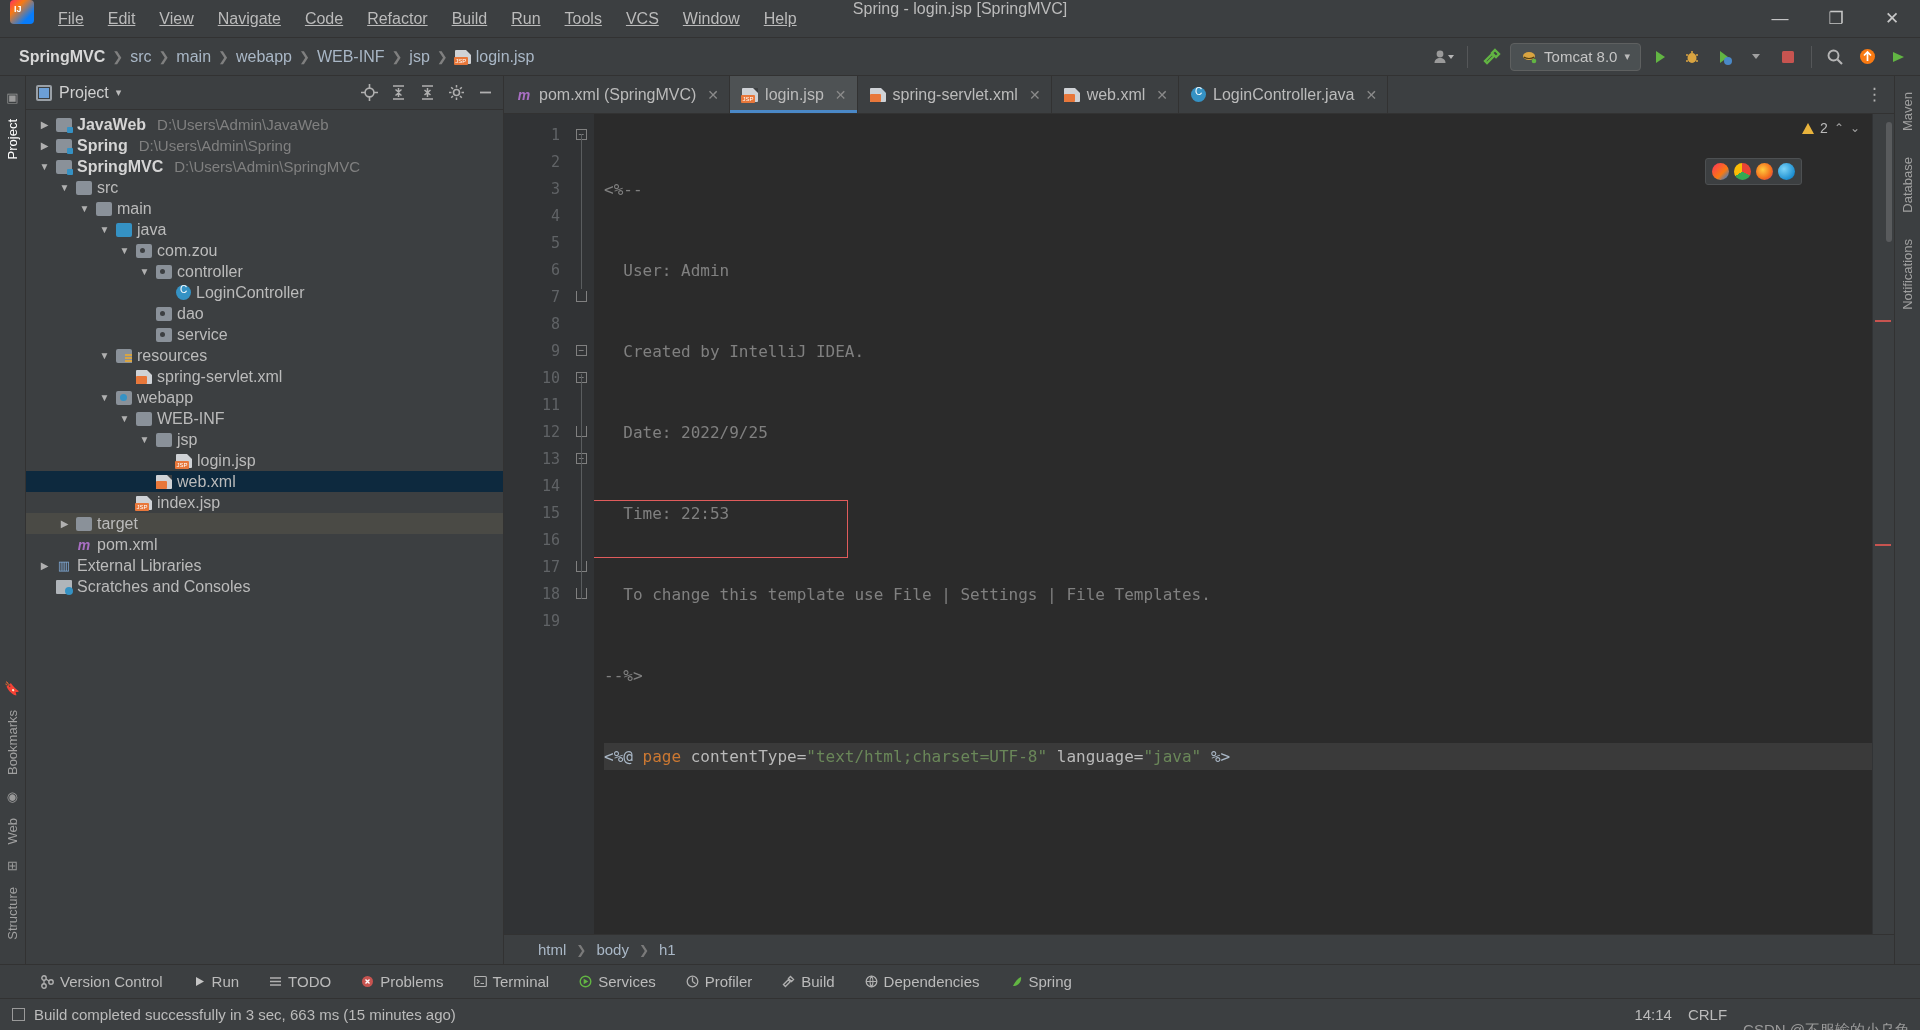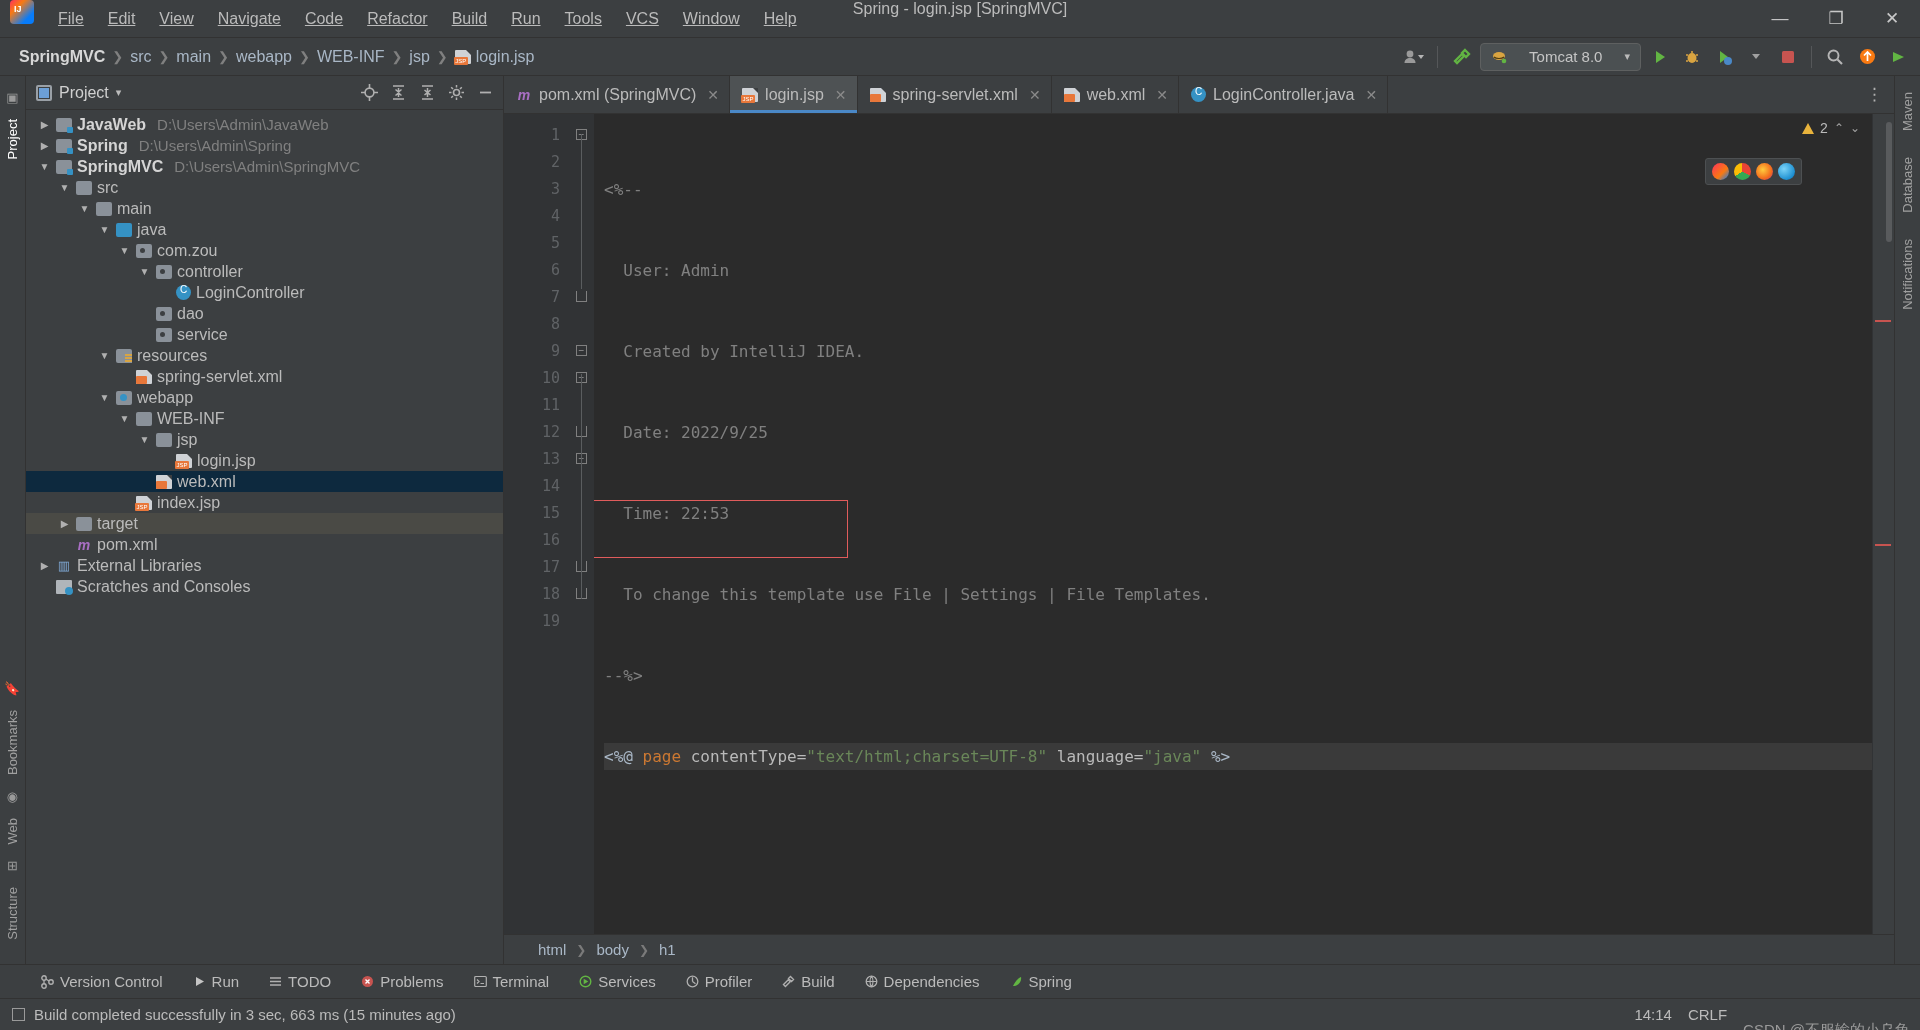--- a/index.html
+++ b/index.html
@@ -50,21 +50,21 @@
   .crumb{ color:#a9b7c6; padding:2px 5px; cursor:default; white-space:nowrap; }
   .crumb.bold{ font-weight:bold; color:#d7d7d7; }
   .crumb-sep{ color:#808080; font-size:13px; padding:0 2px; }
   .crumb-file{ display:flex; align-items:center; gap:5px; }
   .toolbar-right{ margin-left:auto; display:flex; align-items:center; gap:6px; }
   .tb-ico{
     width:26px;height:26px;display:flex;align-items:center;justify-content:center;
     border-radius:3px;cursor:default;font-size:15px;color:#b5b5b5;
   }
   .run-config{
-    display:flex;align-items:center;gap:22px;background:#4b5052;border:1px solid #5e6060;
+    display:flex;align-items:center;gap:7px;background:#4b5052;border:1px solid #5e6060;
     border-radius:4px;padding:3px 10px;height:28px;font-size:15px;color:#c5c5c5;cursor:default;
   }
   .vsep{width:1px;height:22px;background:#555759;margin:0 4px;}
 
   
   .body{ display:flex; flex:1 1 auto; min-height:0; }
 
   
   .leftstrip{
     width:26px;background:#3c3f41;border-right:1px solid #323232;

